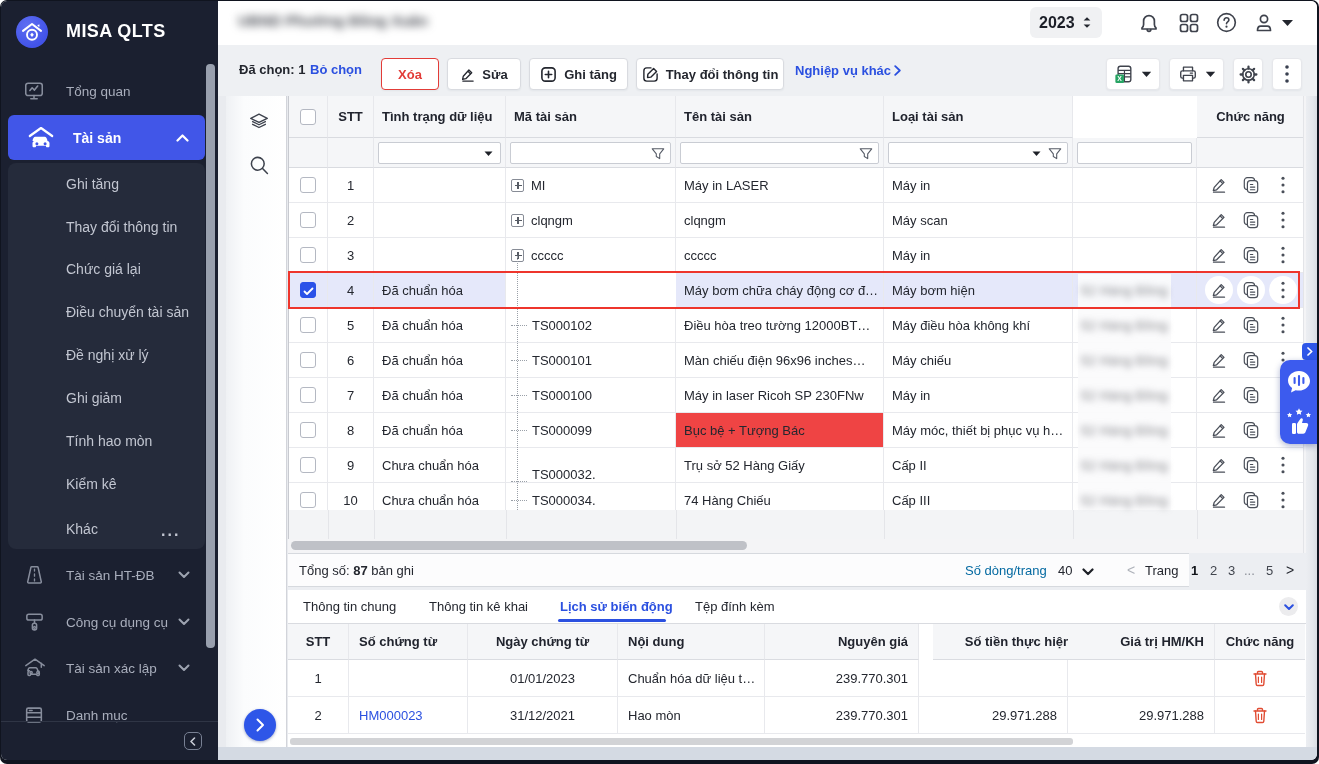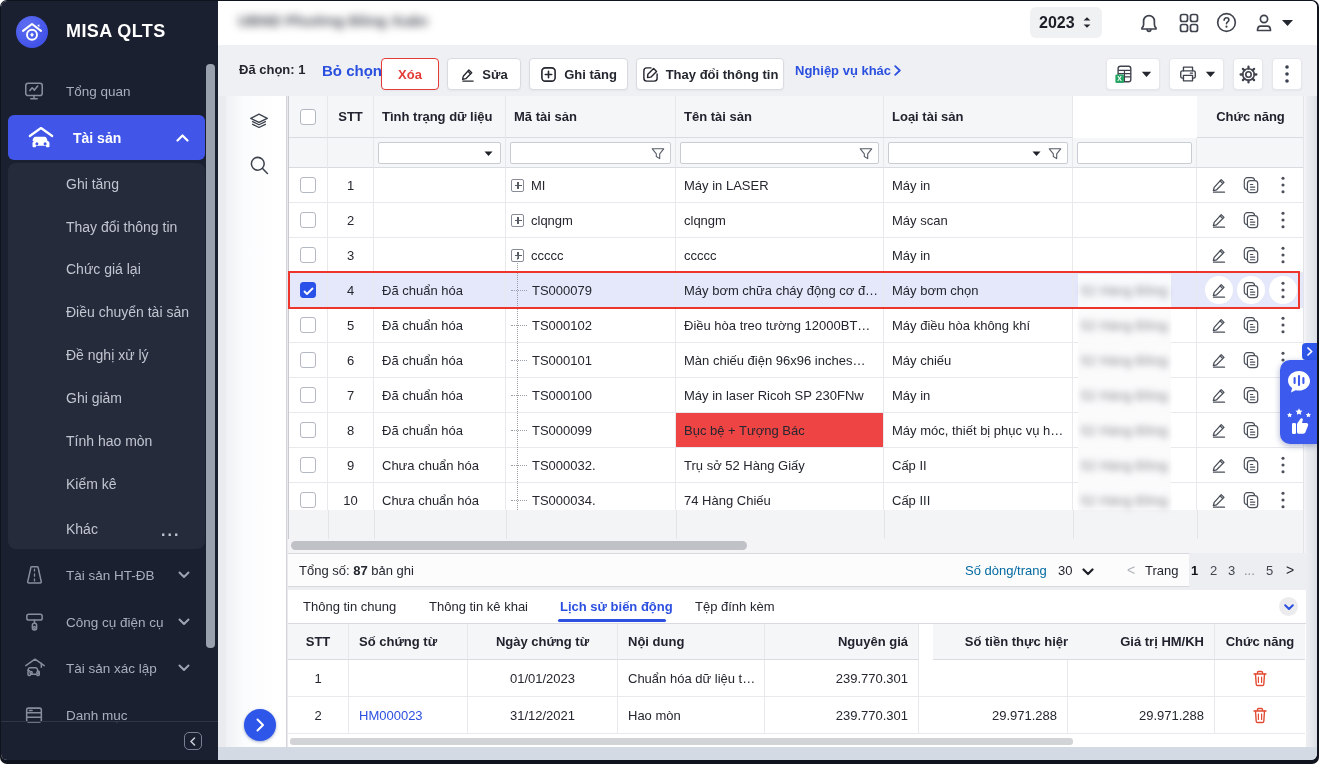--- a/index.html
+++ b/index.html
@@ -117,21 +117,21 @@
             <path d="M1.5 1.5 L6 6 L10.5 1.5"></path>
           </svg>
   </div>
   <div class="sb-item" style="top:604px;">
     <svg width="23" height="23" viewBox="0 0 24 24" fill="none" stroke="#878d9c" stroke-width="1.6" stroke-linecap="round" stroke-linejoin="round">
       <rect x="4" y="4" width="16" height="6" rx="2"></rect>
       <path d="M12 10 v3.2"></path>
       <rect x="9.8" y="13.2" width="4.4" height="7" rx="2"></rect>
       <circle cx="12" cy="17.6" r="1" stroke-width="1.2"></circle>
     </svg>
-    <span class="lbl">Công cụ điện cụ</span>
+    <span class="lbl">Công cụ dụng cụ</span>
     <svg class="chev" width="12" height="8" viewBox="0 0 12 8" fill="none" stroke="#9da3b0" stroke-width="2" stroke-linecap="round" stroke-linejoin="round">
             <path d="M1.5 1.5 L6 6 L10.5 1.5"></path>
           </svg>
   </div>
   <div class="sb-item" style="top:650px;">
     <svg width="24" height="24" viewBox="0 0 24 24" fill="none" stroke="#878d9c" stroke-width="1.5" stroke-linecap="round" stroke-linejoin="round">
       <path d="M2.8 9.6 L12 3.2 L21.2 9.6 M18.3 7.2 V11.2"></path>
       <path d="M4.8 14.8 c.3-1.5 1-3 2-3 h6 c1 0 1.7 1.5 2 3 .9.2 1.5.7 1.5 1.6 v2.2 c0 .5-.4.9-.9.9 h-.8 c-.5 0-.9-.4-.9-.9 v-.3 H7.6 v.3 c0 .5-.4.9-.9.9 h-.8 c-.5 0-.9-.4-.9-.9 v-2.2 c0-.9.6-1.4 1.5-1.6 Z"></path>
       <circle cx="8.1" cy="16.6" r="1.1"></circle>
       <circle cx="14.9" cy="16.6" r="1.1"></circle>
@@ -190,21 +190,21 @@
   <svg class="abs" style="left:1034px;top:10px;" width="24" height="24" viewBox="0 0 24 24" fill="none" stroke="#3e424c" stroke-width="1.7" stroke-linecap="round" stroke-linejoin="round">
     <circle cx="12" cy="8" r="3.6"></circle>
     <path d="M5.5 19.5 c0-2.6 1.4-4.4 3.2-4.4 h6.6 c1.8 0 3.2 1.8 3.2 4.4 Z" fill="none"></path>
   </svg>
   <svg class="abs" style="left:1063px;top:18px;" width="13" height="8" viewBox="0 0 13 8">
           <path d="M1 1 L6.5 7 L12 1 Z" fill="#23262e"></path>
         </svg>
 </div>
 <div id="toolbar">
   <div class="abs" style="left:21px;top:17px;font-size:13px;font-weight:bold;color:#23262e;">Đã chọn: 1</div>
-  <div class="abs" style="left:104px;top:17px;font-size:15px;font-weight:bold;color:#2b50e0;">Bỏ chọn</div>
+  <div class="abs" style="left:92px;top:17px;font-size:13px;font-weight:bold;color:#2b50e0;">Bỏ chọn</div>
   <div class="btn" style="left:163px;width:58px;border-color:#e23c38;color:#e23c38;">Xóa</div>
   <div class="btn" style="left:229px;width:74px;">
     <svg width="15" height="15" viewBox="0 0 16 16" fill="none" stroke="#24272f" stroke-width="1.4" stroke-linecap="round" stroke-linejoin="round">
             <path d="M9.5 3.2 L12.5 6.2 L6.2 12.5 L2.8 13.2 L3.5 9.8 Z M8.3 4.4 L11.3 7.4"></path>
             <path d="M3 15 h11"></path>
           </svg>
     <span>Sửa</span>
   </div>
   <div class="btn" style="left:311px;width:99px;">
     <svg width="17" height="17" viewBox="0 0 18 18" fill="none" stroke="#24272f" stroke-width="1.7" stroke-linecap="round" stroke-linejoin="round">
@@ -436,26 +436,22 @@
 <div class="row" style="top:177px;">
 <div class="cell c1" style="background:#e5e8fa;">
             <span class="ck" style="background:#2b52e8;border-color:#2b52e8;position:relative;">
               <svg style="position:absolute;left:2px;top:3.5px" width="11" height="9" viewBox="0 0 11 9" fill="none" stroke="#fff" stroke-width="1.8" stroke-linecap="round" stroke-linejoin="round">
                 <path d="M1.5 4.5 L4 7 L9.5 1.5"></path>
               </svg>
             </span>
           </div>
 <div class="cell c2" style="background:#e5e8fa;">4</div>
 <div class="cell c3" style="background:#e5e8fa;">Đã chuẩn hóa</div>
-<div class="cell c4" style="background:#e5e8fa;">
-            <span class="tdots"></span>
-            <span>TS000079</span>
-          </div>
 <div class="cell c5" style="background:#e5e8fa;">Máy bơm chữa cháy động cơ đ…</div>
-<div class="cell c6" style="background:#e5e8fa;justify-content:flex-start;">Máy bơm chọn</div>
+<div class="cell c6" style="background:#e5e8fa;justify-content:flex-start;">Máy bơm hiện</div>
 <div class="cell c7" style="background:#e5e8fa;"></div>
 <div class="cell c8" style="background:#e5e8fa;gap:4px;padding:0!important;">
             <span class="acticon" style="background:#fff">
               <svg width="16" height="16" viewBox="0 0 16 16" fill="none" stroke="#4a4f59" stroke-width="1.3" stroke-linecap="round" stroke-linejoin="round">
                 <path d="M10.2 2.6 L13 5.4 L5.6 12.8 L2.3 13.7 L3.2 10.4 Z M9 3.8 L11.8 6.6"></path>
                 <path d="M2.5 15.2 h11"></path>
               </svg>
             </span>
             <span class="acticon" style="background:#fff">
               <svg width="18" height="18" viewBox="0 0 18 18" fill="none" stroke="#4a4f59" stroke-width="1.2" stroke-linecap="round" stroke-linejoin="round">
@@ -616,21 +612,21 @@
               </svg>
             </span>
           </div>
 </div>
 <div class="row" style="top:352px;">
 <div class="cell c1" style="background:#fff;">
             <span class="ck"></span>
           </div>
 <div class="cell c2" style="background:#fff;">9</div>
 <div class="cell c3" style="background:#fff;">Chưa chuẩn hóa</div>
-<div class="cell c4" style="background:#fff;">
+<div class="cell c4" style="background:#fff;align-items:flex-end;">
             <span class="tdots"></span>
             <span>TS000032.</span>
           </div>
 <div class="cell c5" style="background:#fff;">Trụ sở 52 Hàng Giấy</div>
 <div class="cell c6" style="background:#fff;justify-content:flex-start;">Cấp II</div>
 <div class="cell c7" style="background:#fff;"></div>
 <div class="cell c8" style="background:#fff;gap:4px;padding:0!important;">
             <span class="acticon">
               <svg width="16" height="16" viewBox="0 0 16 16" fill="none" stroke="#4a4f59" stroke-width="1.3" stroke-linecap="round" stroke-linejoin="round">
                 <path d="M10.2 2.6 L13 5.4 L5.6 12.8 L2.3 13.7 L3.2 10.4 Z M9 3.8 L11.8 6.6"></path>
@@ -711,21 +707,21 @@
 </div>
 
 <div class="abs" style="left:287px;top:538px;width:1015px;height:14px;background:#f4f4f6;"></div>
 <div class="abs" style="left:290px;top:540px;width:456px;height:9px;background:#bfc1c7;border-radius:4.5px;"></div>
 
 <div class="abs" style="left:1302px;top:95px;width:13px;height:457px;background:#f4f4f6;border-left:1px solid #e3e4e8;"></div>
 <div class="abs" style="left:1304.5px;top:167px;width:8px;height:293px;background:#cfd1d6;border-radius:4px;"></div>
 <div id="footer">
   <div class="abs" style="left:11px;top:9px;">Tổng số: <b>87</b> bản ghi</div>
   <div class="abs" style="left:677px;top:9px;color:#0369a1;">Số dòng/trang</div>
-  <div class="abs" style="left:770px;top:9px;color:#24272f;">30</div>
+  <div class="abs" style="left:770px;top:9px;color:#24272f;">40</div>
   <svg class="abs" style="left:794px;top:14px;" width="12" height="8" viewBox="0 0 12 8" fill="none" stroke="#1d2027" stroke-width="2.2" stroke-linecap="round" stroke-linejoin="round">
           <path d="M1.5 1.5 L6 6 L10.5 1.5"></path>
         </svg>
   <div class="abs" style="left:839px;top:8px;color:#aeb2ba;font-size:14px;">&lt;</div>
   <div class="abs" style="left:857px;top:9px;">Trang</div>
   <div class="abs" style="left:903px;top:9px;font-weight:bold;color:#101319;">1</div>
   <div class="abs" style="left:922px;top:9px;color:#41454e;">2</div>
   <div class="abs" style="left:940px;top:9px;color:#41454e;">3</div>
   <div class="abs" style="left:956px;top:9px;color:#8b8f98;">...</div>
   <div class="abs" style="left:978px;top:9px;color:#41454e;">5</div>

